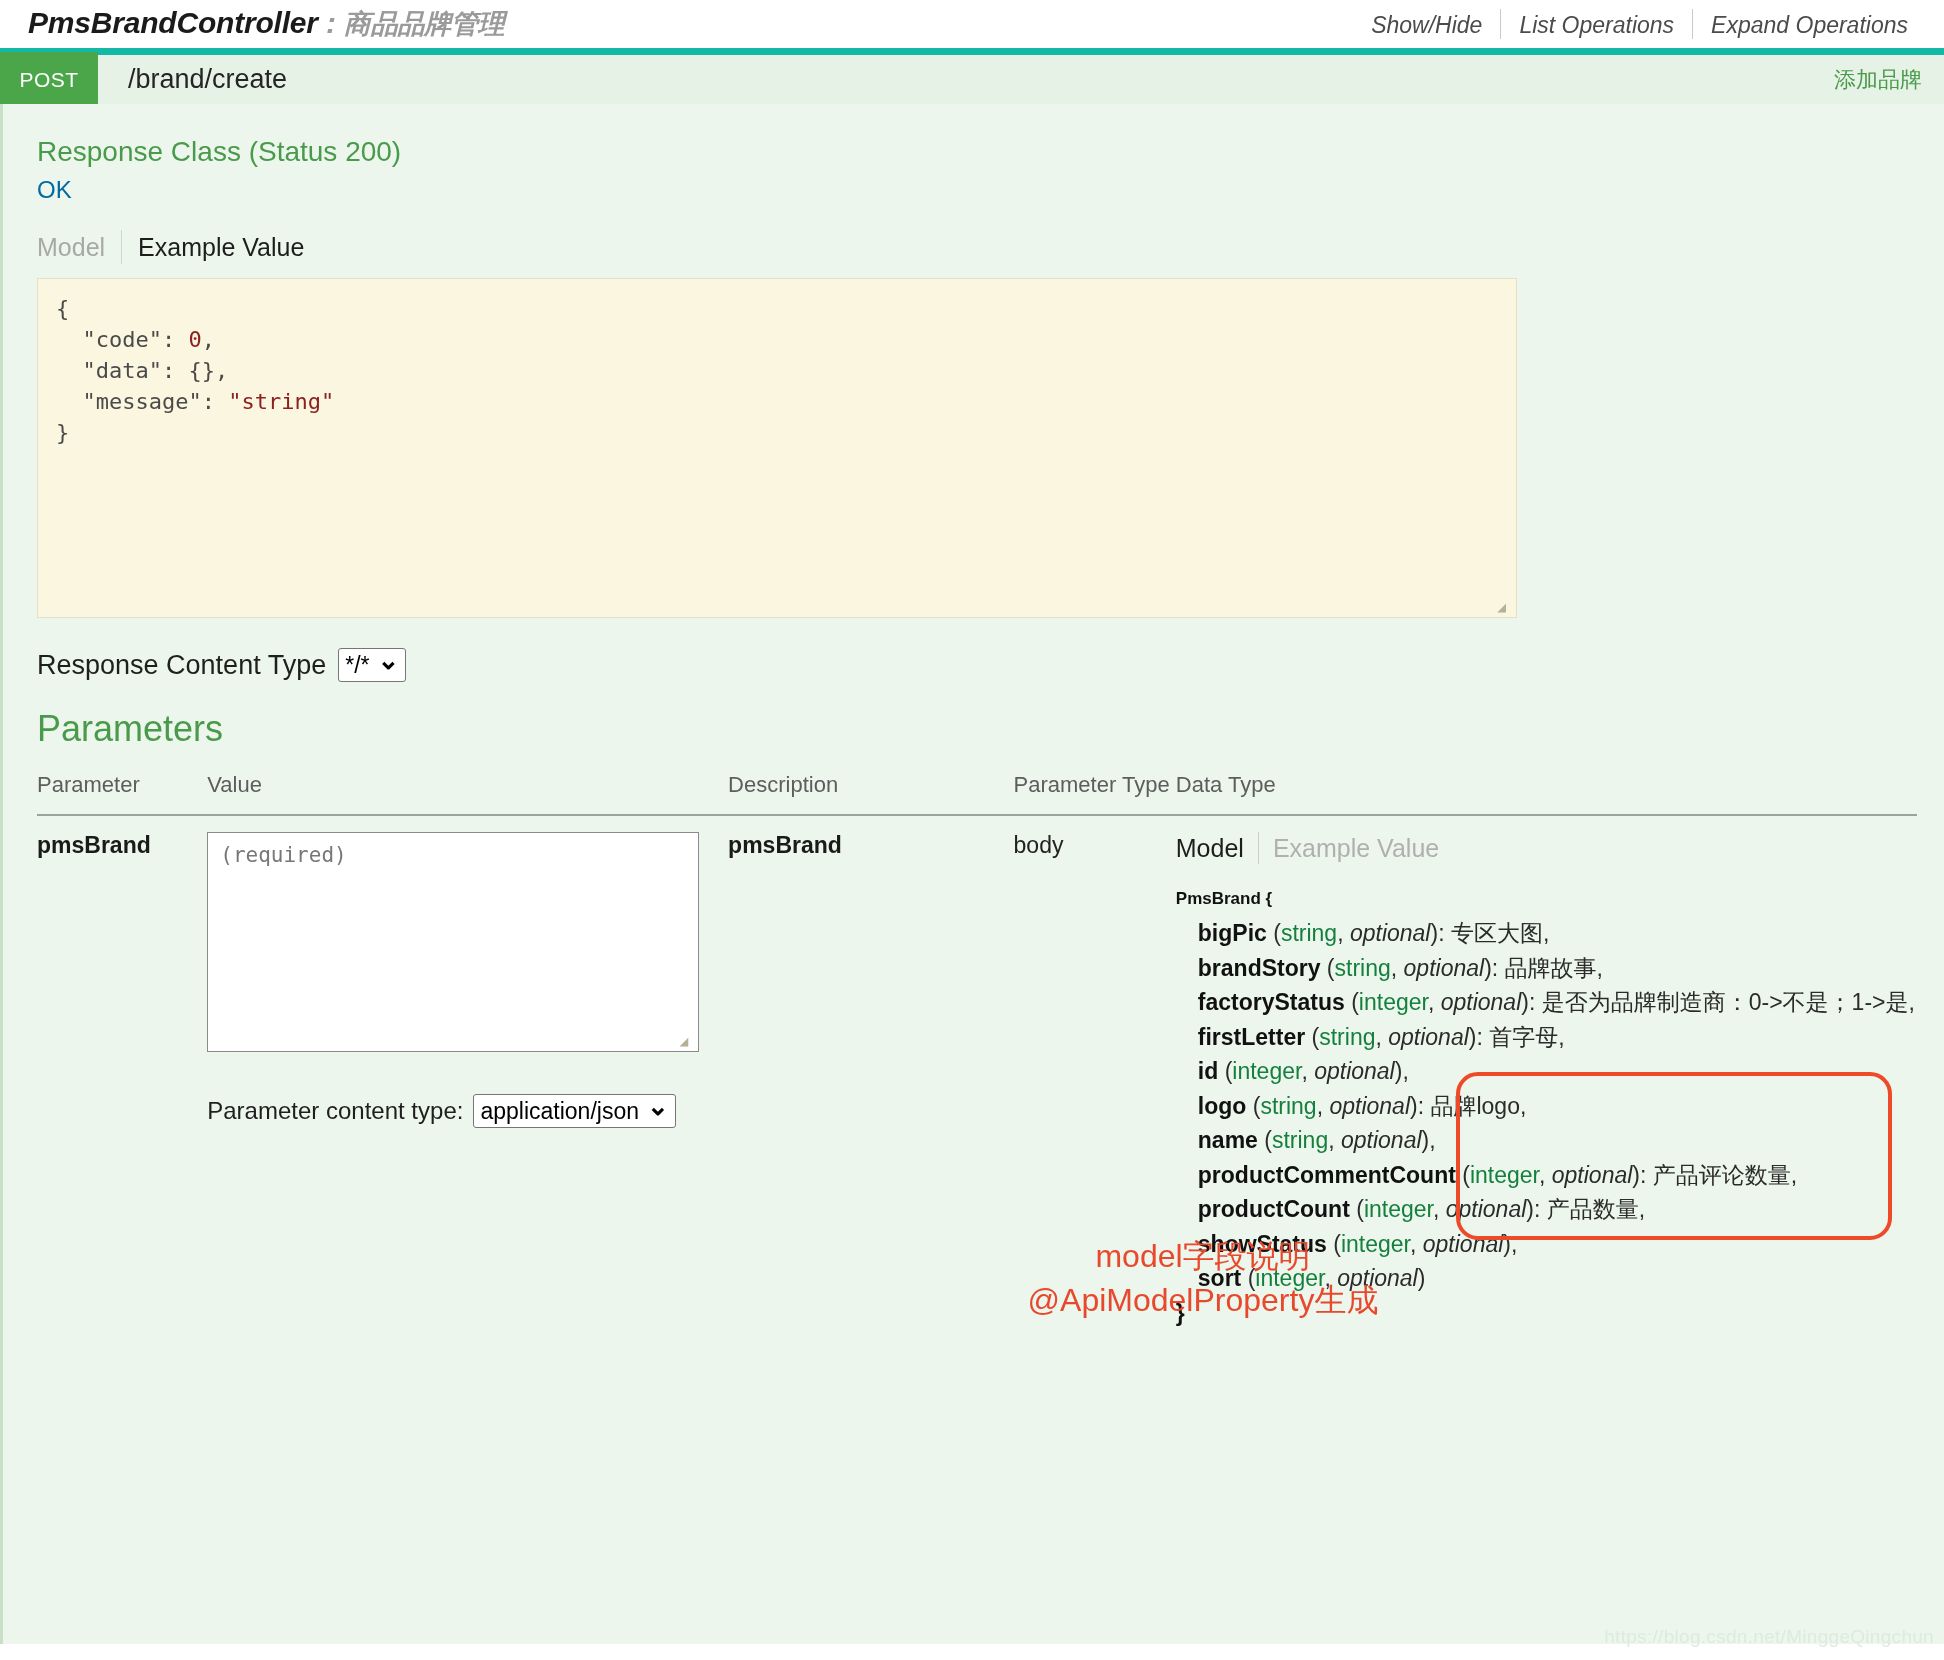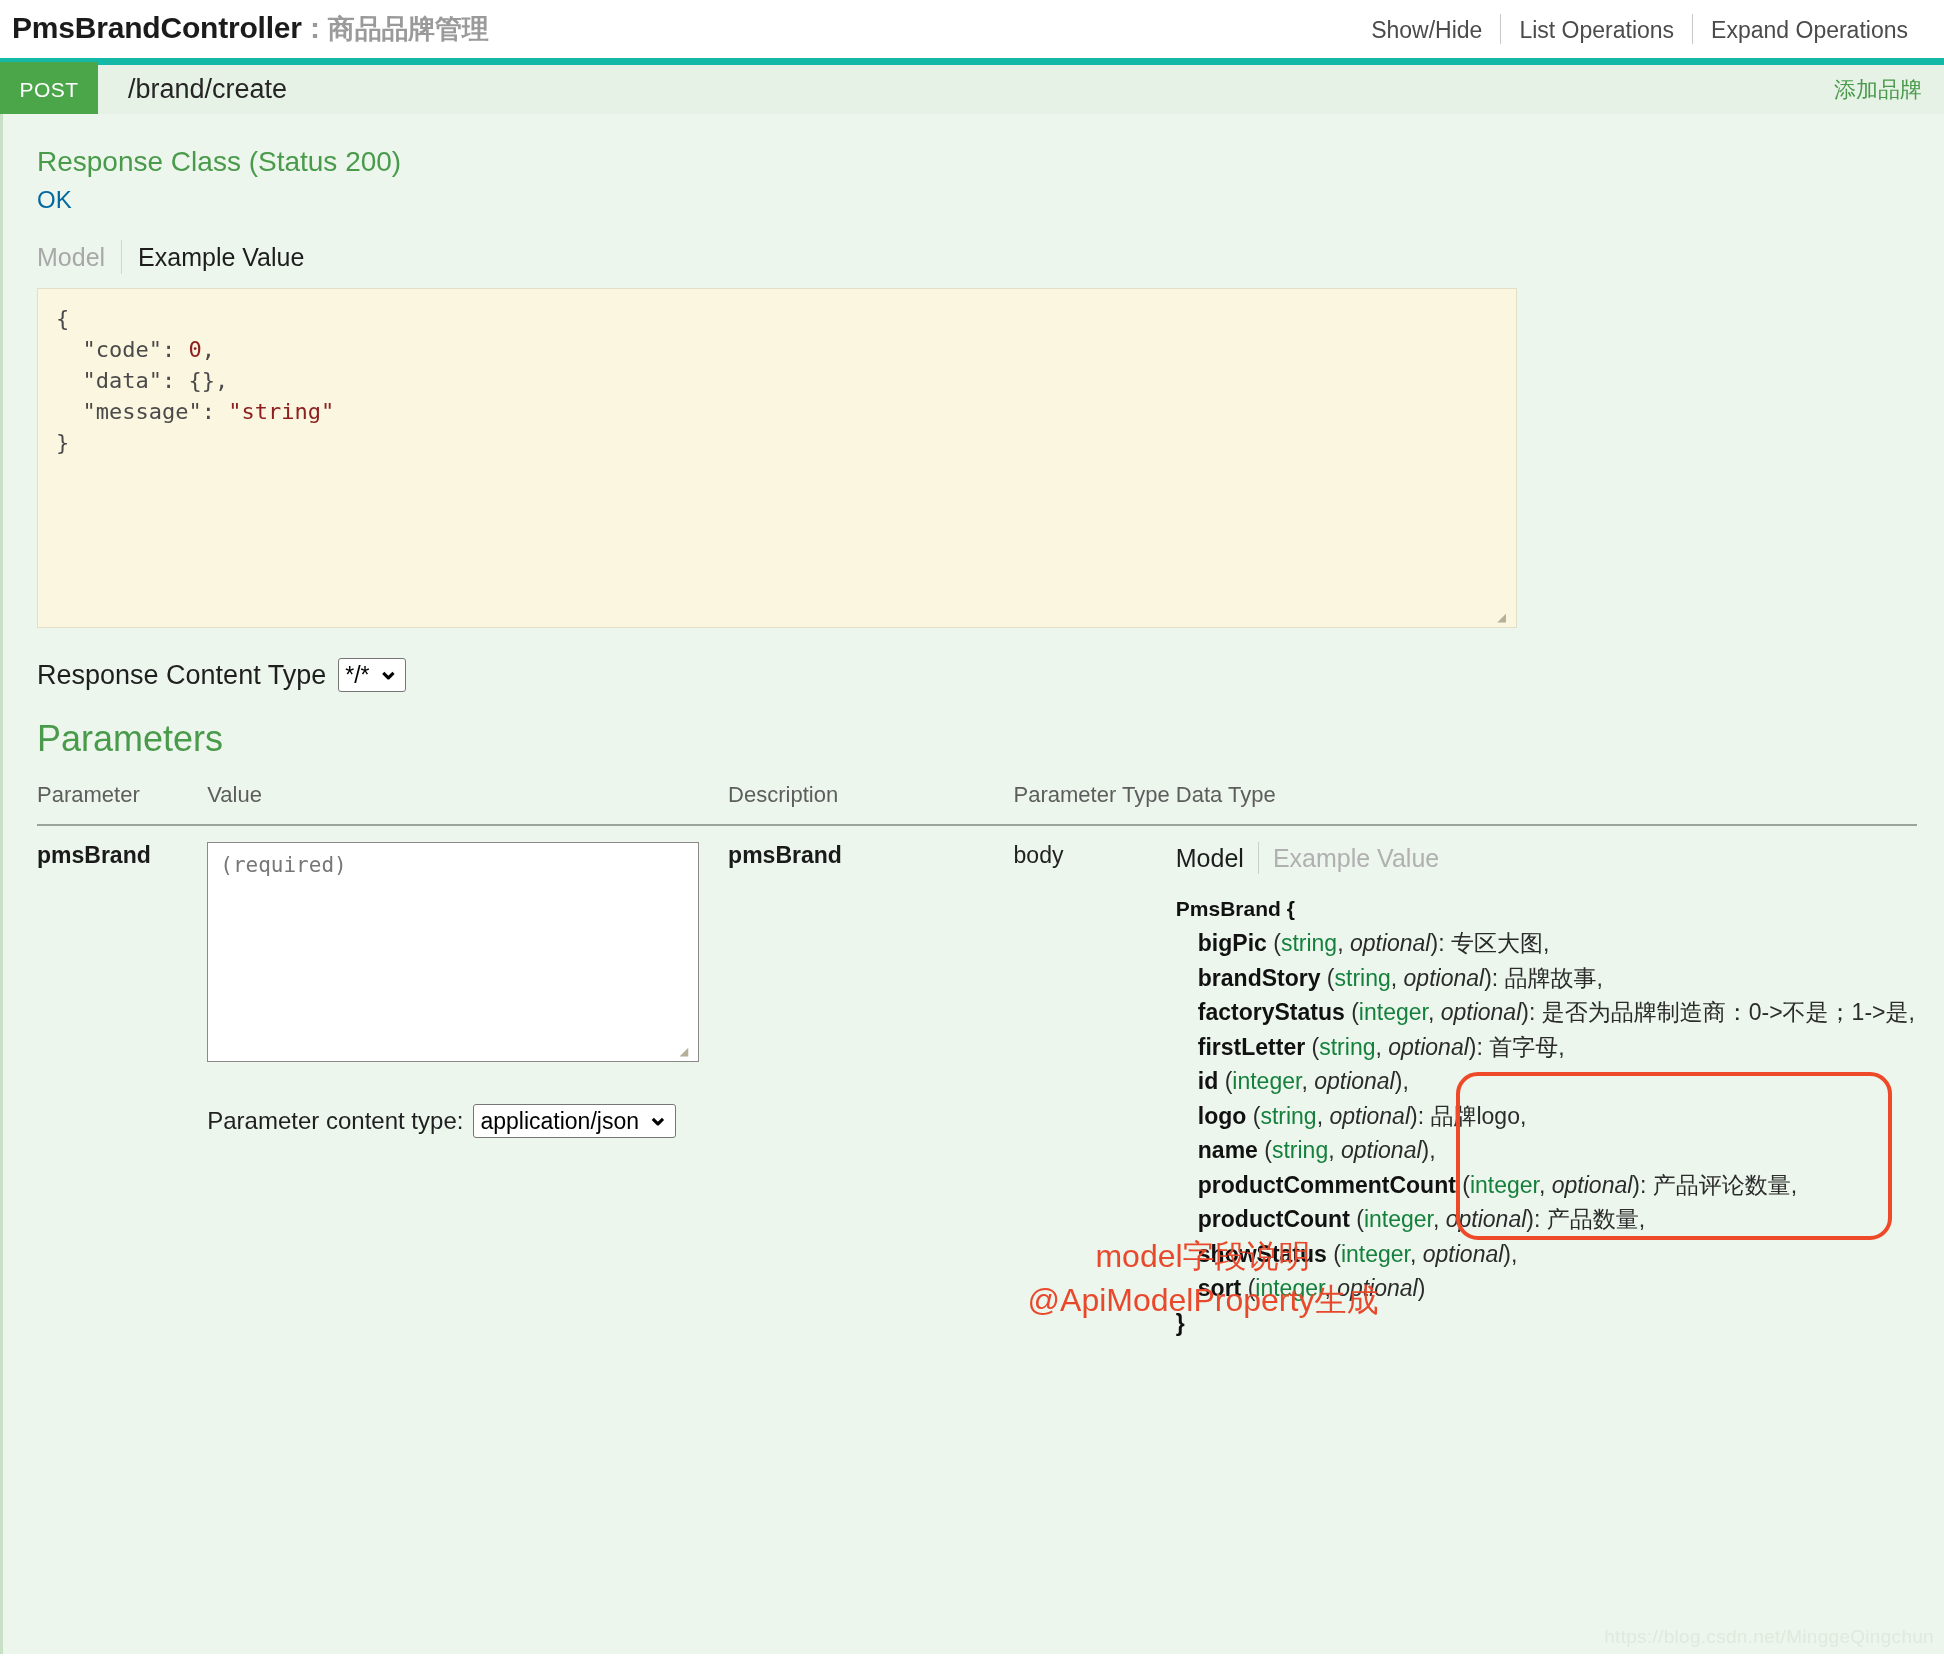--- a/index.html
+++ b/index.html
@@ -7,24 +7,25 @@
     margin: 0; padding: 0;
     width: 1944px; height: 1660px;
     background: #ffffff;
     font-family: "Liberation Sans", sans-serif;
     overflow: hidden;
   }
   .page { position: relative; width: 1944px; height: 1660px; background:#fff; }
 
   
   .api-header {
-    height: 58px;
+    height: 48px;
     display: flex; align-items: center;
-    padding: 0 18px 0 12px;
+    padding: 0 18px 0 28px;
     background: #ffffff;
+    font-style: italic;
   }
   .api-title {
     font-size: 30px; font-weight: bold; color: #1b1b1b;
     letter-spacing: -0.2px; white-space: nowrap;
   }
   .api-title .cn {
     color: #9a9a9a; font-weight: bold; font-size: 27px;
   }
   .api-title .colon { color:#9a9a9a; font-weight: bold; }
   .header-links {
@@ -166,21 +167,21 @@
   .pct-row { display:flex; align-items:center; gap:10px; margin-top: 42px; }
   .pct-label { font-size: 24px; color:#1f1f1f; white-space: nowrap; }
 
   
   .dt-tabs { display:flex; align-items:center; margin-bottom: 18px; }
   .dt-tabs .t { font-size: 25px; color:#1d1d1d; padding-right: 14px; }
   .dt-tabs .d { width:1px; height:32px; background:#c8d0c8; }
   .dt-tabs .t2 { font-size: 25px; color:#b0b0b0; padding-left: 14px; }
 
   .model-sig {
-    font-size: 21px; font-weight: bold; color:#111; line-height: 34px;
+    font-size: 17px; font-weight: bold; color:#111; line-height: 34px;
   }
   .model-body { padding-left: 22px; }
   .model-line {
     font-size: 23px; line-height: 34.5px; color: #2b2b2b;
   }
   .model-line b { font-weight: bold; color:#111; }
   .t-type { color: #15803d; }
   .t-opt  { font-style: italic; color:#2b2b2b; }
   .t-desc { color: #2b2b2b; }
   .model-close { font-size:23px; font-weight:bold; color:#111; line-height:34px; }

